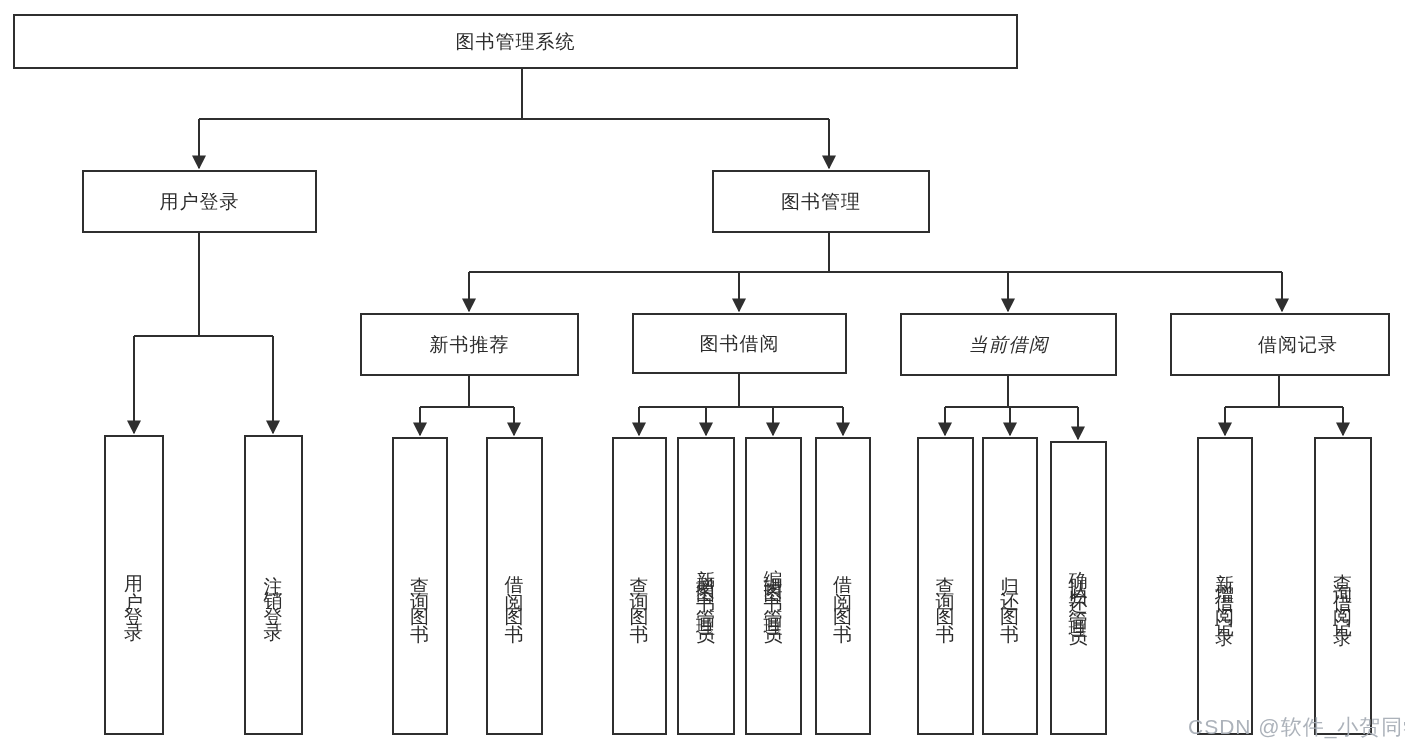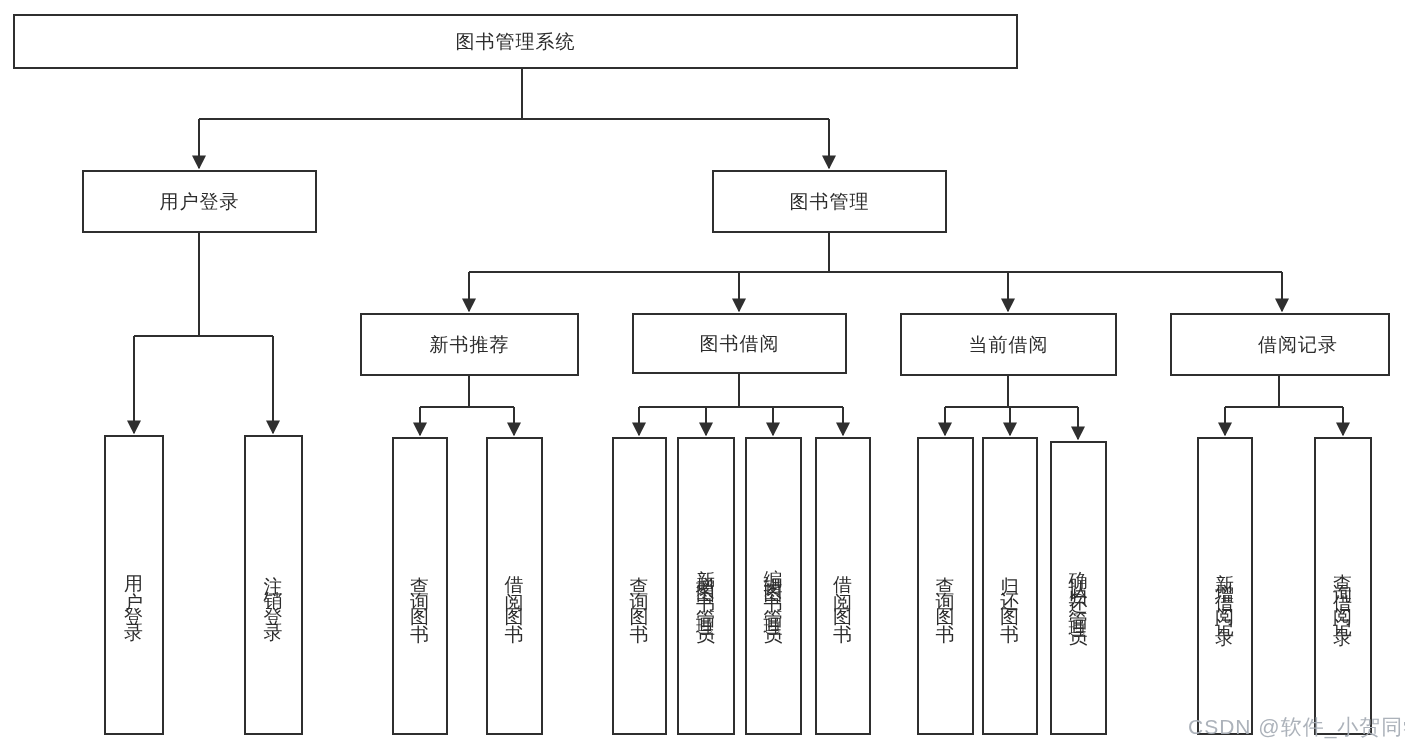--- a/index.html
+++ b/index.html
@@ -95,25 +95,25 @@
       <path d="M1279,376 V407"></path>
       <path d="M1225,407 H1343"></path>
       <path d="M1225,407 V435" marker-end="url(#arw)"></path>
       <path d="M1343,407 V435" marker-end="url(#arw)"></path>
     </g>
   </svg>
 
   <div class="node" style="left:13px;top:14px;width:1005px;height:55px;">图书管理系统</div>
 
   <div class="node" style="left:82px;top:170px;width:235px;height:63px;">用户登录</div>
-  <div class="node" style="left:712px;top:170px;width:235px;height:63px;">图书管理</div>
+  <div class="node" style="left:712px;top:170px;width:218px;height:63px;">图书管理</div>
 
   <div class="node" style="left:360px;top:313px;width:219px;height:63px;">新书推荐</div>
   <div class="node" style="left:632px;top:313px;width:215px;height:61px;">图书借阅</div>
-  <div class="node" style="left:900px;top:313px;width:217px;height:63px;">当前借阅</div>
+  <div class="node" style="left:900px;top:313px;width:217px;height:63px;font-style:italic;">当前借阅</div>
   <div class="node" style="left:1170px;top:313px;width:220px;height:63px;padding-left:36px;">借阅记录</div>
 
   <div class="node leaf" style="left:104px;top:435px;width:60px;height:300px;">用户登录</div>
   <div class="node leaf" style="left:244px;top:435px;width:59px;height:300px;">注销登录</div>
 
   <div class="node leaf" style="left:392px;top:437px;width:56px;height:298px;">查询图书</div>
   <div class="node leaf" style="left:486px;top:437px;width:57px;height:298px;">借阅图书</div>
 
   <div class="node leaf" style="left:612px;top:437px;width:55px;height:298px;">查询图书</div>
   <div class="node leaf long" style="left:677px;top:437px;width:58px;height:298px;">新增图书（管理员）</div>

